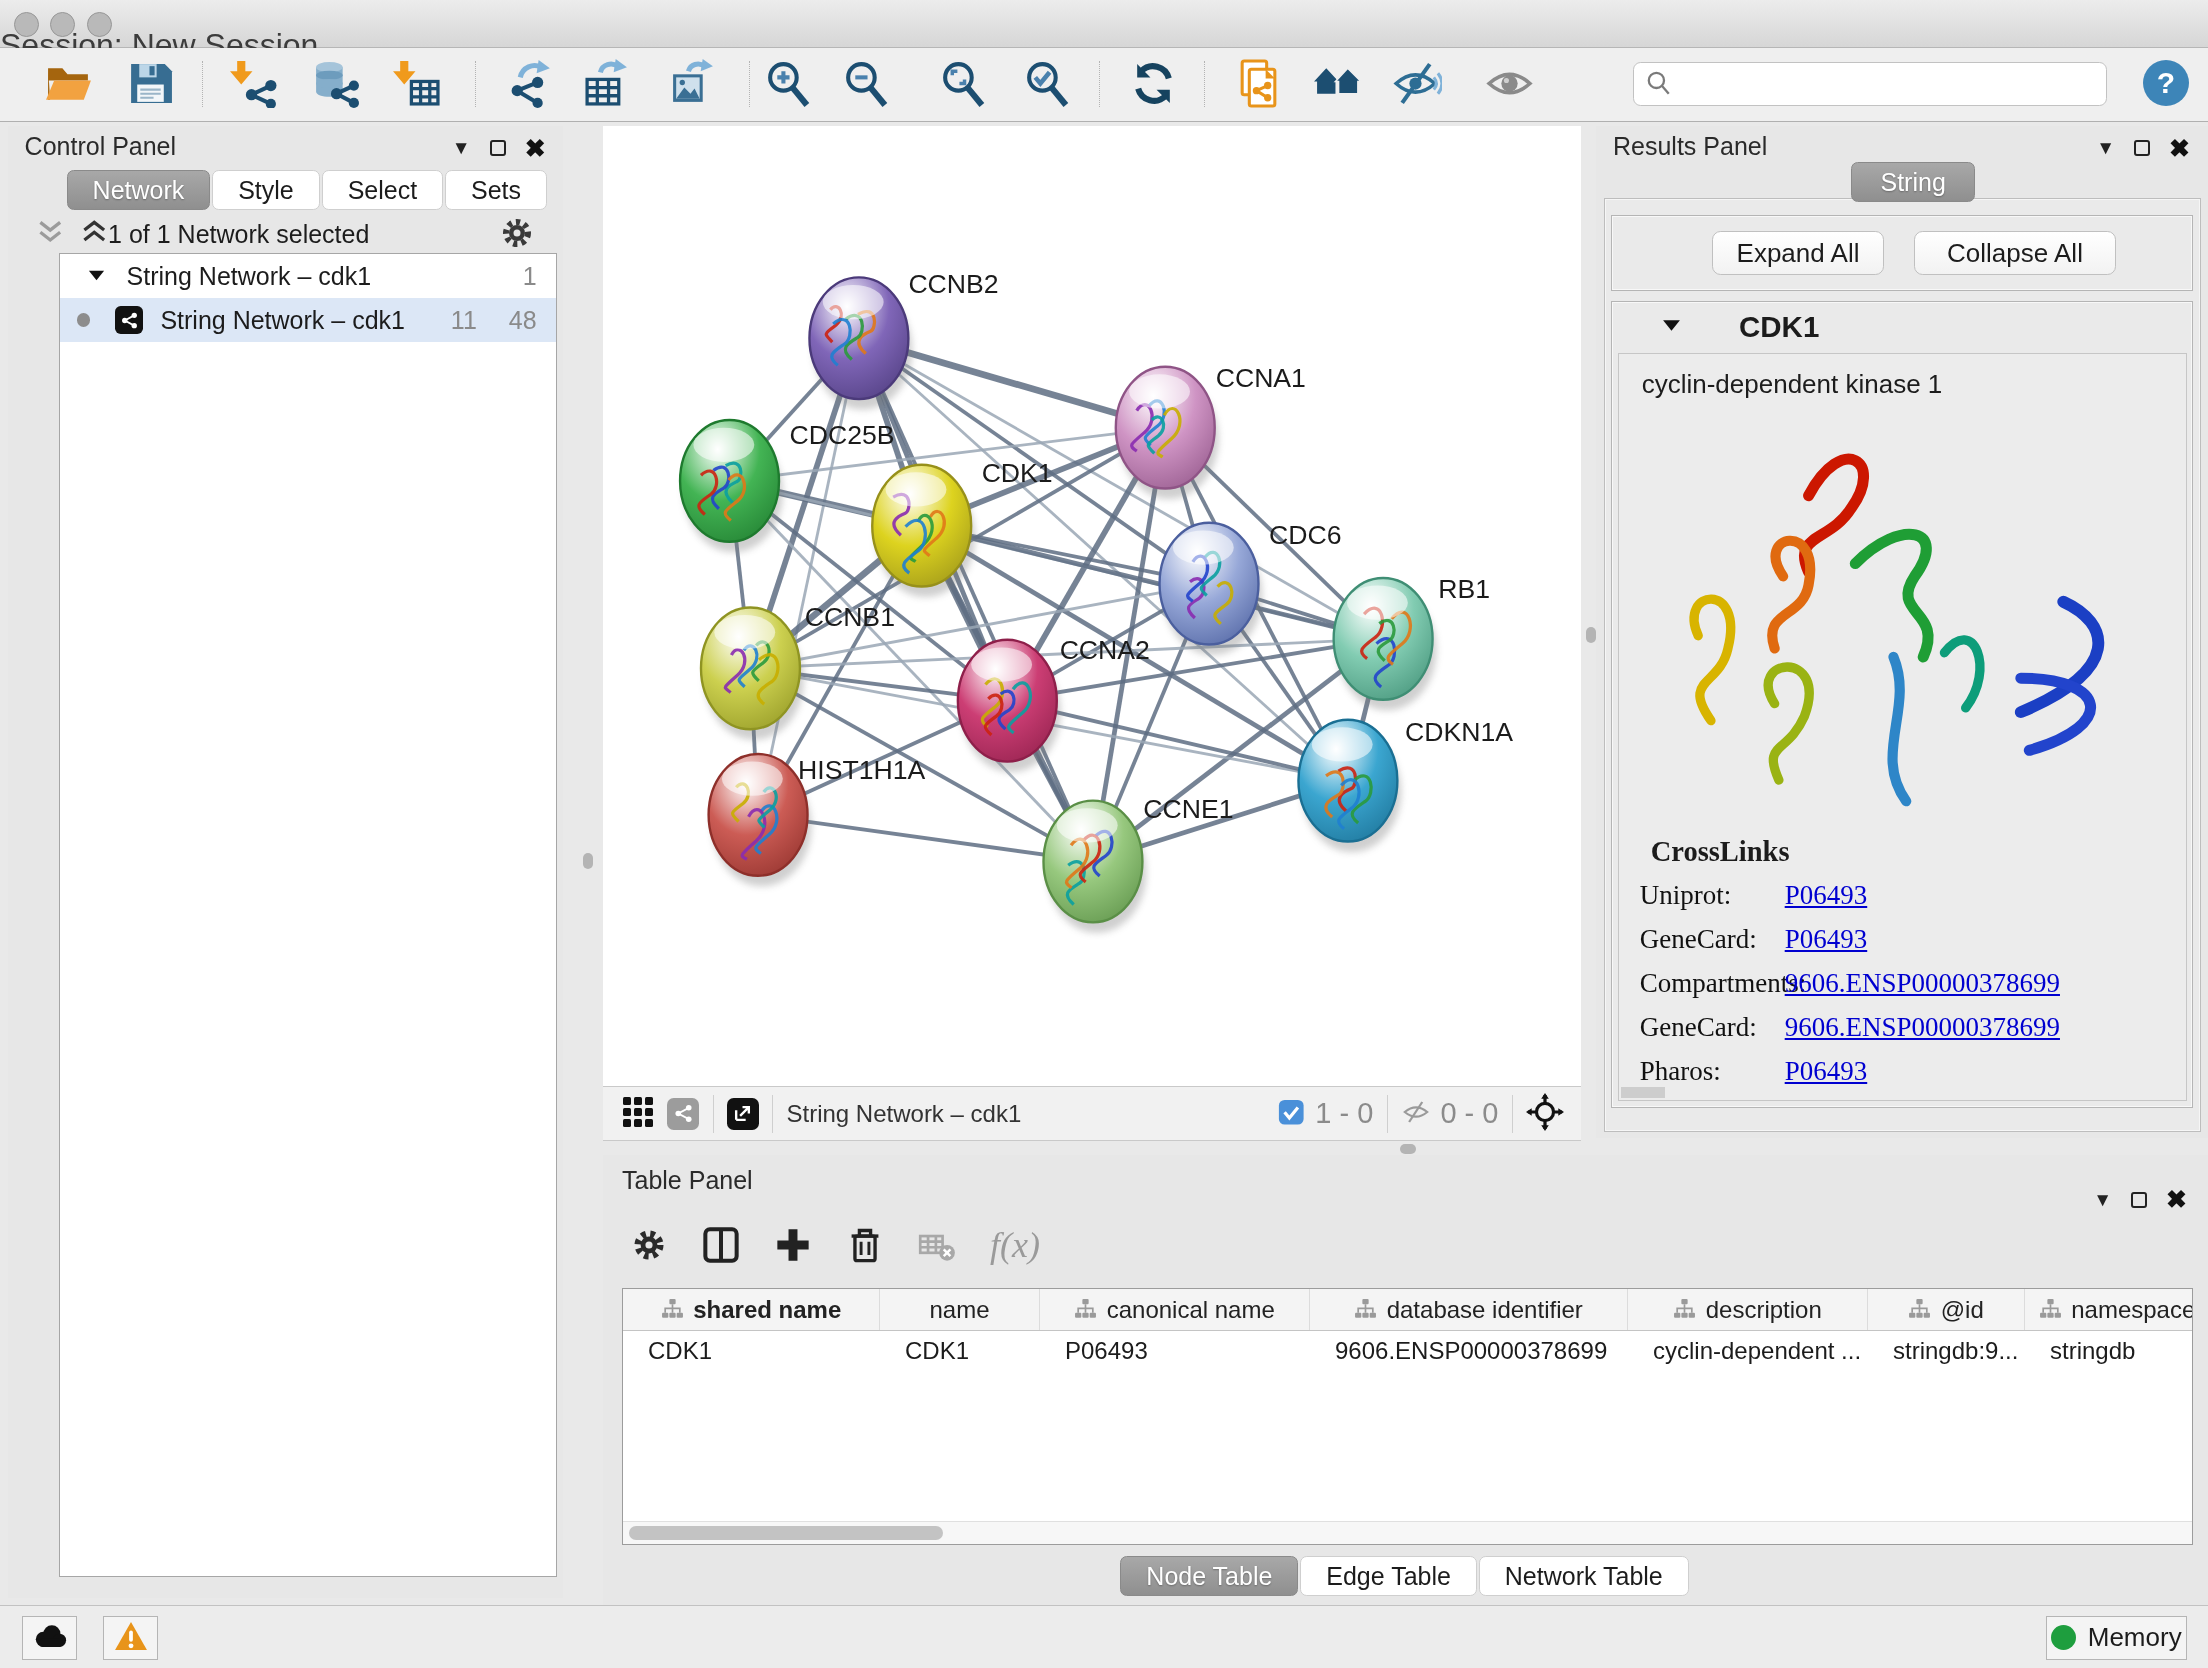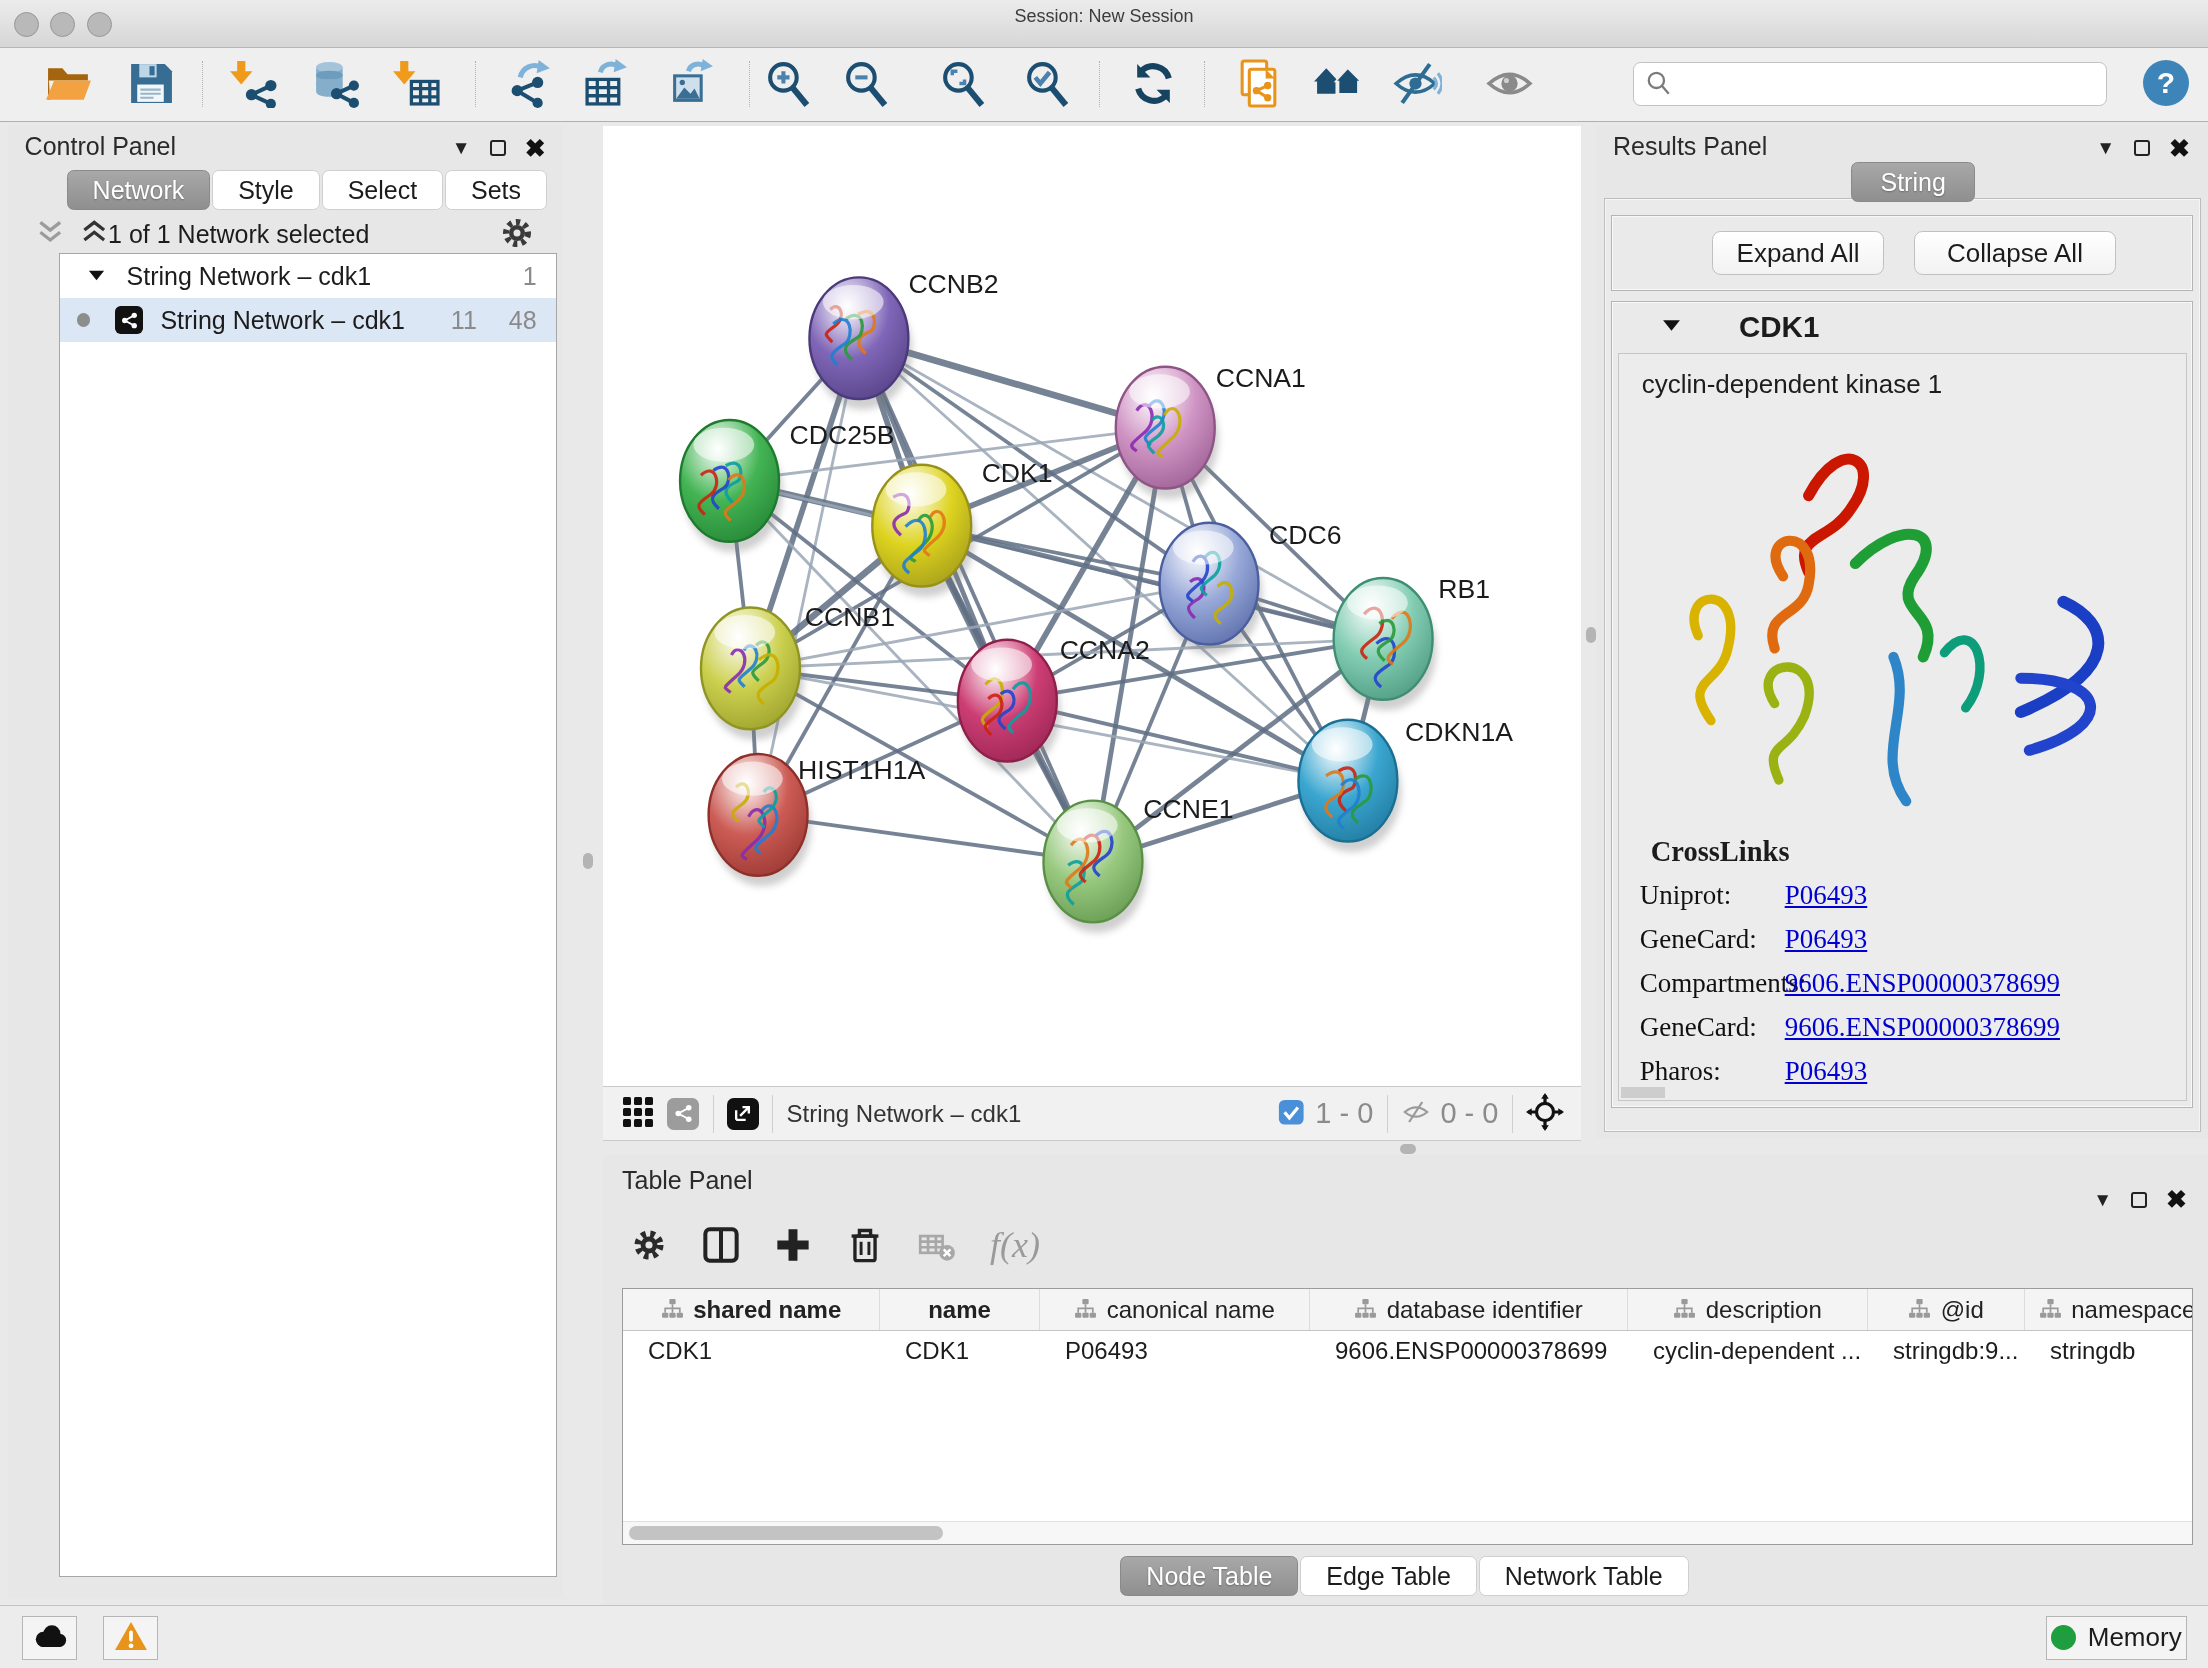--- a/index.html
+++ b/index.html
@@ -4,21 +4,21 @@
 <style>
   * { box-sizing: border-box; margin: 0; padding: 0; }
   html,body { width:2208px; height:1668px; overflow:hidden; }
   body { font-family:"Liberation Sans", sans-serif; background:#e9e9e9; color:#1c1c1c; position:relative; }
   .abs { position:absolute; }
 
   
   .titlebar { left:0; top:0; width:2208px; height:48px;
     background:linear-gradient(#ececec,#d6d6d6); border-bottom:1px solid #b6b6b6; }
   .winbtn { width:25px; height:25px; border-radius:50%; background:#b9b9b9; border:1px solid #979797; top:12.4px; }
-  .win-title { width:100%; text-align:center; top:6px; font-size:18px; color:#3c3c3c; }
+  .win-title { width:100%; top:27px; font-size:32px; color:#3c3c3c; }
 
   
   .toolbar { left:0; top:48px; width:2208px; height:74px; background:#efefef; border-bottom:1px solid #b0b0b0; }
   .tbtn { width:49px; height:49px; top:11.4px; cursor:pointer; }
   .tbtn svg { width:100%; height:100%; }
   .tsep { top:13.3px; width:0; height:46px; border-left:1.9px dotted #b3b3b3; }
   .searchbox { top:14.3px; width:474px; height:44px; background:#fff; border:1px solid #c2c2c2; border-radius:7.6px; display:flex; align-items:center; padding-left:11.4px; }
   .searchbox input { border:none; outline:none; font-size:23px; flex:1; font-family:"Liberation Sans",sans-serif; background:transparent; }
   .helpbtn { top:12.4px; width:46px; height:46px; border-radius:50%; background:#3d85b8; color:#fff; font-size:30px; font-weight:bold; display:flex; align-items:center; justify-content:center; }
 
@@ -672,21 +672,21 @@
             <g fill="#9a9a9a">
               <rect x="8" y="1" width="6" height="5" rx="1"></rect>
               <rect x="1" y="14" width="6" height="5" rx="1"></rect>
               <rect x="8" y="14" width="6" height="5" rx="1"></rect>
               <rect x="15" y="14" width="6" height="5" rx="1"></rect>
             </g>
             <path d="M11 6v4M4 14v-4h14v4M11 10v4" stroke="#9a9a9a" stroke-width="1.6" fill="none"></path>
           </svg>
           <span>shared name</span>
         </div>
-        <div class="th-cell" style="width: 160px; font-weight: bold;">
+        <div class="th-cell" style="width: 160px;">
           <span>name</span>
         </div>
         <div class="th-cell" style="width: 270px;">
           <svg viewBox="0 0 22 22" width="23" height="23">
             <g fill="#9a9a9a">
               <rect x="8" y="1" width="6" height="5" rx="1"></rect>
               <rect x="1" y="14" width="6" height="5" rx="1"></rect>
               <rect x="8" y="14" width="6" height="5" rx="1"></rect>
               <rect x="15" y="14" width="6" height="5" rx="1"></rect>
             </g>

